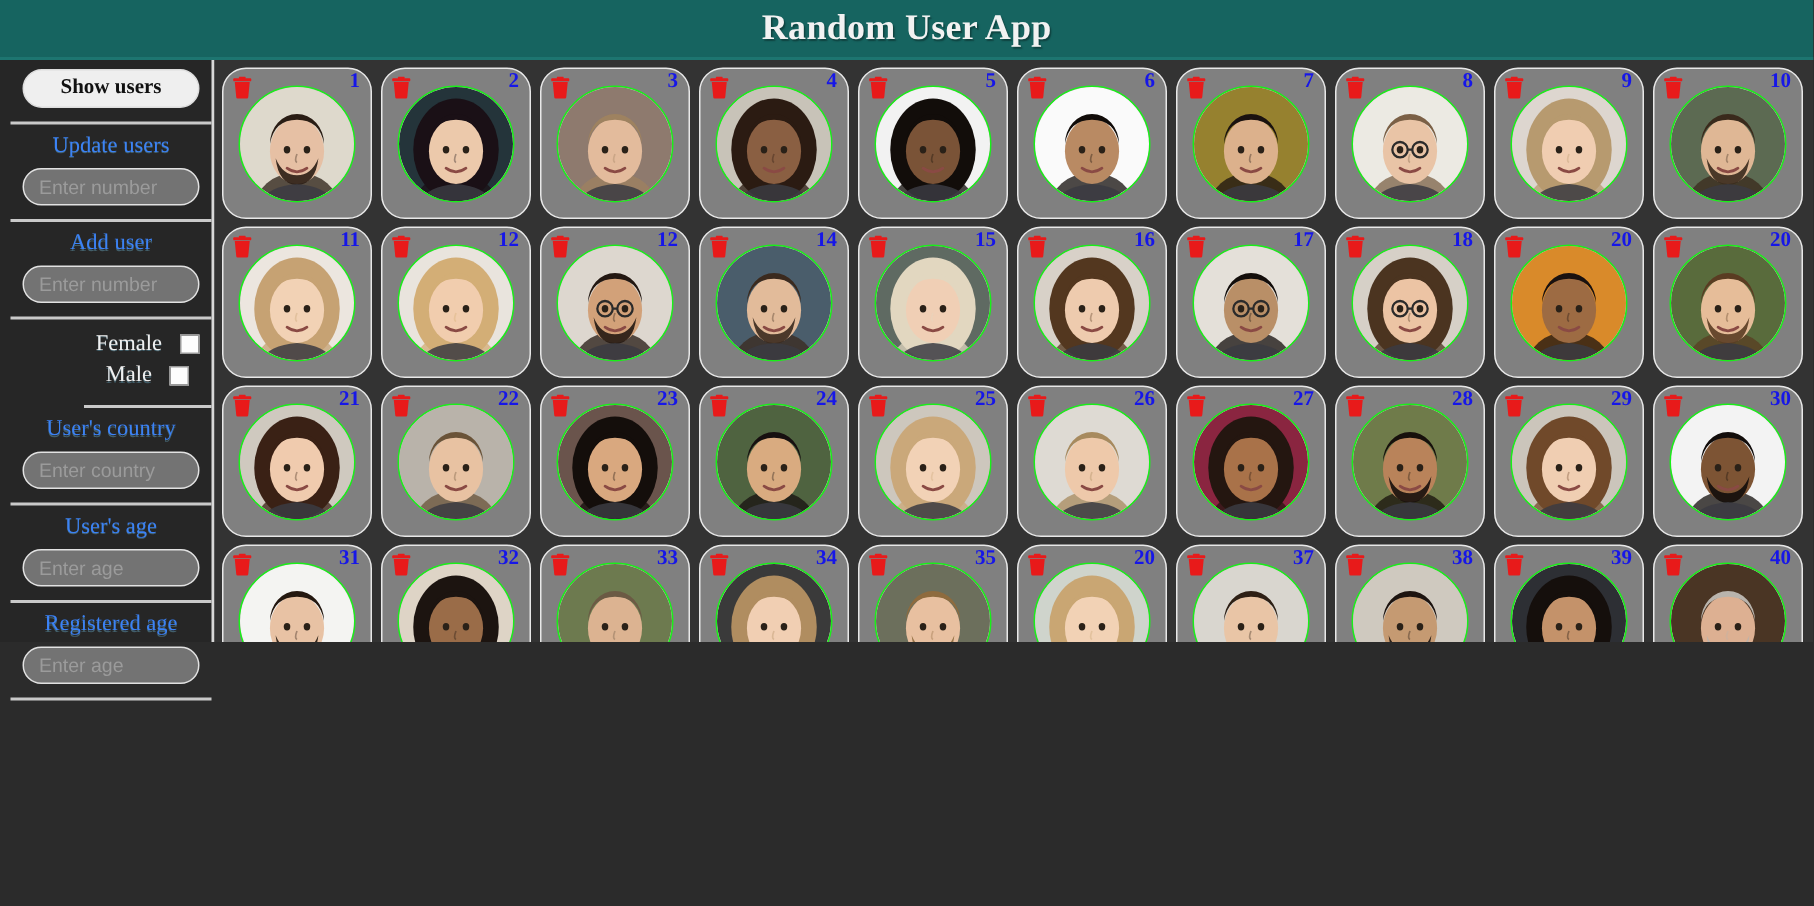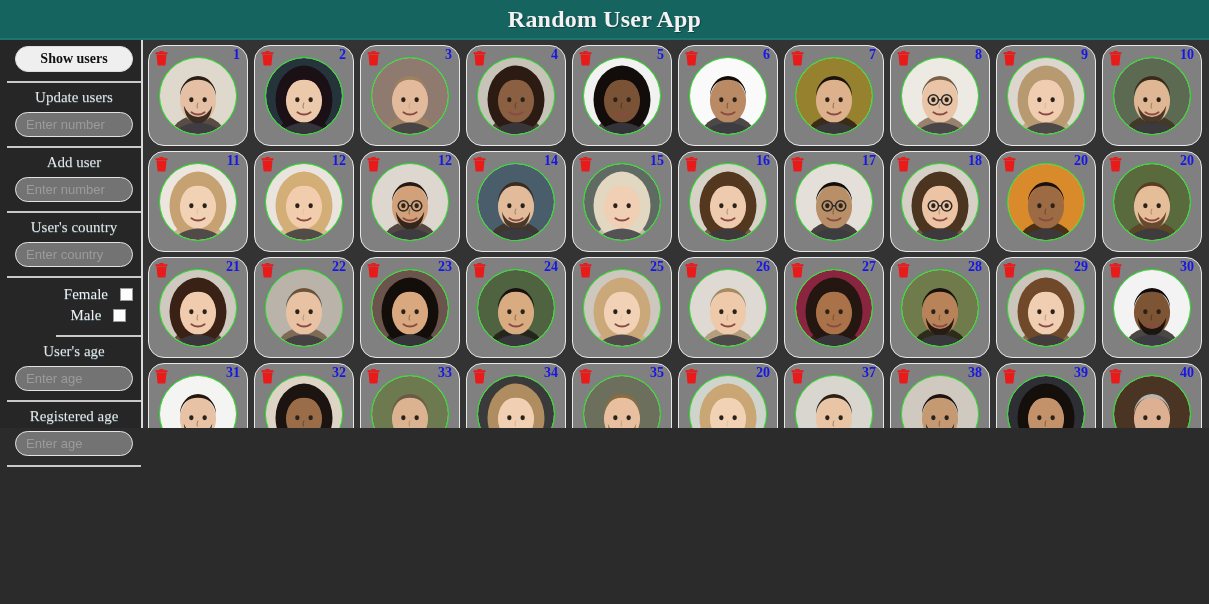--- a/index.html
+++ b/index.html
@@ -39,21 +39,21 @@
     padding-top: 0;
     align-items: flex-end;
   }
   .side-section {
     padding: 6px 8px 9px 8px;
     border-bottom: 2px solid #c9c9c9;
     display: flex; flex-direction: column; align-items: center;
   }
   .side-section.no-rule { border-bottom: none; }
   .side-label {
-    color: #e5e5e5;
+    color: #3b82f6;
     font-family: "Liberation Serif", serif;
     font-size: 15px;
     margin-bottom: 6px;
     text-shadow: 0 1px 0 rgba(90,140,160,.55);
   }
   .pill-btn {
     width: 118px; height: 26px;
     border-radius: 13px;
     background: #efefef;
     border: 1px solid #dedede;
@@ -164,36 +164,36 @@
         <div class="side-label">Update users</div>
         <input class="pill-input" type="text" placeholder="Enter number" style="">
       </div>
 
       <div class="side-section">
         <div class="side-label">Add user</div>
         <input class="pill-input" type="text" placeholder="Enter number" style="">
       </div>
 
       <div class="side-section">
-        <div class="side-label">User's country</div>
-        <input class="pill-input" type="text" placeholder="Enter country" style="">
-      </div>
-
-      <div class="side-section">
         <div class="gender-row">
           <span class="gender-label">Female</span>
           <span class="cbx"></span>
         </div>
         <div class="gender-row">
           <span class="gender-label">Male</span>
           <span class="cbx"></span>
         </div>
       </div>
 
       <div class="side-section">
+        <div class="side-label">User's country</div>
+        <input class="pill-input" type="text" placeholder="Enter country" style="">
+      </div>
+
+      <div class="side-section">
         <div class="side-label">User's age</div>
         <input class="pill-input" type="text" placeholder="Enter age" style="">
       </div>
 
       <div class="side-section">
         <div class="side-label">Registered age</div>
         <input class="pill-input" type="text" placeholder="Enter age" style="">
       </div>
 
       <div class="side-section no-rule"></div>

